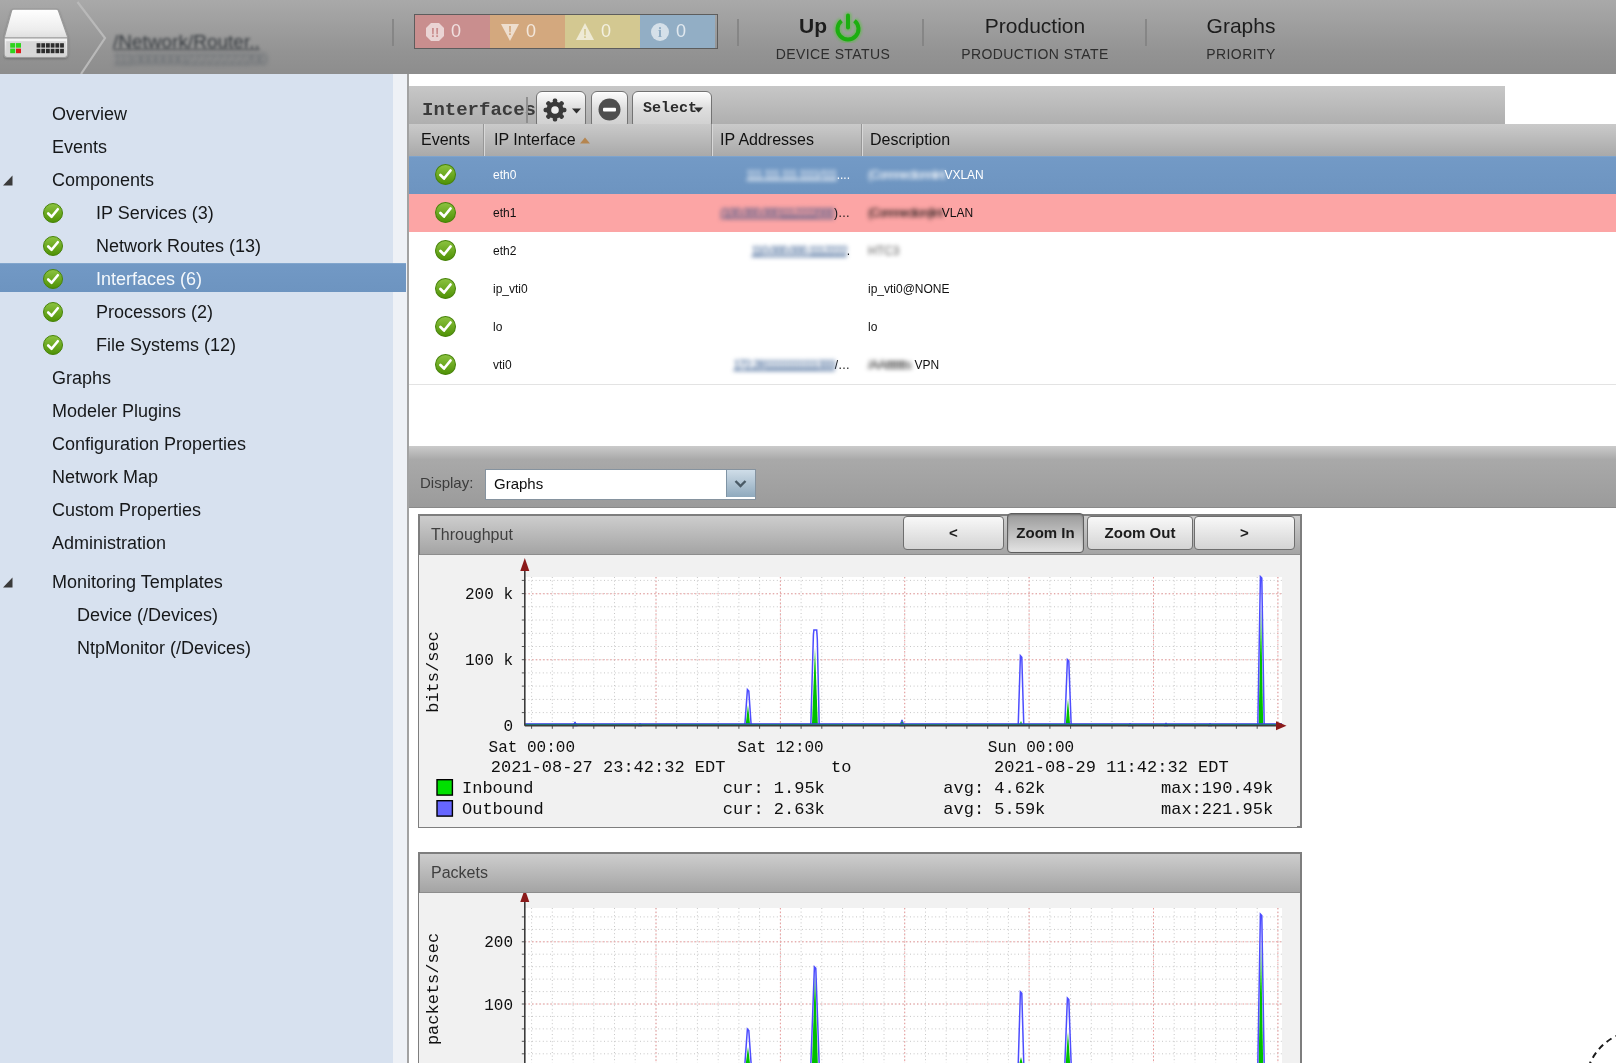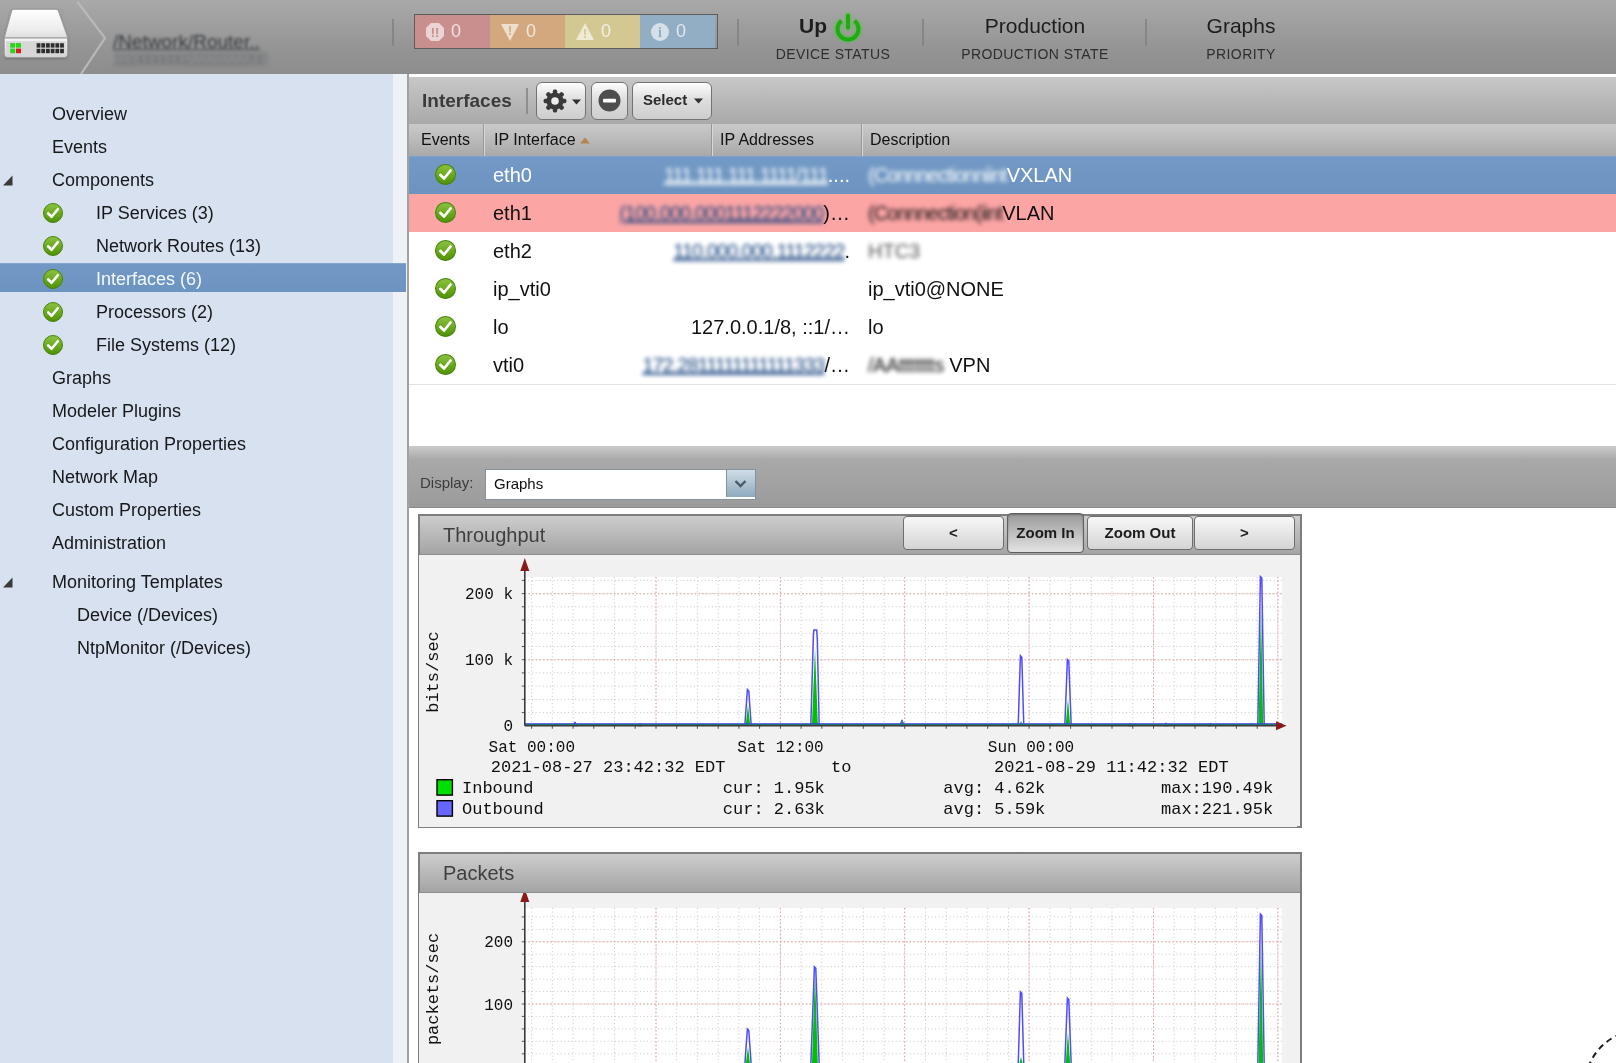--- a/index.html
+++ b/index.html
@@ -8,36 +8,36 @@
 .rbseg{top:0;height:33px;}
 .rbico{top:7px;}
 .rbnum{top:0;height:33px;line-height:33px;font-size:18px;color:rgba(255,255,255,.72);}
 .stmain{font-size:21px;color:#1d1d1d;top:14px;text-align:center;}
 .stsub{font-size:14px;color:#2e2e2e;top:46px;text-align:center;letter-spacing:.4px;}
 #side{left:0;top:74px;width:393px;height:989px;background:#d7e1ef;z-index:2;}
 .titem{position:absolute;font-size:18px;color:#16181a;white-space:nowrap;margin-left:31px;}
 #selband{left:0;top:189px;width:406px;height:29px;background:linear-gradient(#7299c5,#6d94c0);box-shadow:inset 0 1px 0 #82a6cd;}
 #split{left:393px;top:74px;width:14px;height:989px;background:#eef1f6;}
 #main{left:407px;top:74px;width:1209px;height:989px;background:#fff;border-left:2px solid #a2a2a2;}
-#tbar{left:409px;top:77px;width:1207px;height:49px;background:linear-gradient(#c7c7c7,#a8a8a8);border-bottom:1px solid #989898;box-shadow:0 2px 0 #e2e2e2;}
+#tbar{left:409px;top:86px;width:1096px;height:49px;background:linear-gradient(#c7c7c7,#a8a8a8);border-bottom:1px solid #989898;box-shadow:0 2px 0 #e2e2e2;font-family:Liberation Mono, monospace;}
 #thead{left:409px;top:124px;width:1207px;height:32px;background:linear-gradient(#cacaca,#a9a9a9);border-bottom:1px solid #8f8f8f;}
 .hcell{top:0;height:32px;line-height:32px;font-size:16px;color:#111;}
 .hsep{top:0;height:32px;width:1px;background:#979797;box-shadow:1px 0 0 #d8d8d8;}
 .row{left:409px;width:1207px;height:38px;}
-.rtext{font-size:20px;line-height:38px;height:38px;top:0;white-space:nowrap;}
+.rtext{font-size:12px;line-height:38px;height:38px;top:0;white-space:nowrap;}
 .blur{filter:blur(2px);}
 .blur1{filter:blur(1.5px);}
 .btn{position:absolute;border:1px solid #737373;border-radius:6px;background:linear-gradient(#fdfdfd,#dedede 45%,#cecece);box-shadow:inset 0 1px 0 #fff;}
 .gbtn{position:absolute;border:1px solid #6e6e6e;border-radius:4px;background:linear-gradient(#f8f8f8,#d4d4d4);
 font-size:15px;font-weight:bold;color:#1c1c1c;text-align:center;}
 .gbtn.on{background:linear-gradient(#9a9a9a,#e3e3e3);box-shadow:inset 0 1px 2px rgba(0,0,0,.3);border-color:#5e5e5e;}
 #dispbar{left:409px;top:446px;width:1207px;height:61px;background:linear-gradient(#cbcbcb,#a9a9a9 22%,#9b9b9b);border-bottom:1px solid #8a8a8a;}
 .gpanel{position:absolute;left:418px;width:880px;border:2px solid #7e7e7e;background:#f1f1f1;}
 .ghead{position:absolute;left:0;top:0;width:100%;height:38px;background:linear-gradient(#cdcdcd,#a4a4a4);border-bottom:1px solid #8d8d8d;}
-.gtitle{position:absolute;left:11px;top:0;height:38px;line-height:38px;font-size:20px;color:#3f3f3f;margin-left:12px;}
+.gtitle{position:absolute;left:11px;top:0;height:38px;line-height:38px;font-size:16px;color:#3f3f3f;}
 text{font-family:"Liberation Mono",monospace;fill:#0f0f0f;}
 </style></head><body>
 
 <div id="hdr" class="abs">
 <svg class="abs" style="left:3px;top:8px" width="70" height="56" viewBox="0 0 70 56">
 <defs>
 <linearGradient id="lidg" x1="0" y1="0" x2="0" y2="1">
           <stop offset="0" stop-color="#ffffff"></stop>
           <stop offset="0.7" stop-color="#ededed"></stop>
           <stop offset="1" stop-color="#dedede"></stop>
@@ -319,21 +319,20 @@
 <defs>
         <linearGradient id="gr26_8" x1="0" y1="0" x2="0" y2="1">
           <stop offset="0" stop-color="#8cc341"></stop>
           <stop offset="1" stop-color="#4e9104"></stop>
         </linearGradient>
       </defs>
 <circle cx="10" cy="10" r="9.5" fill="url(#gr26_8)" stroke="#47830a" stroke-width="1"></circle>
 <path d="M5.2 10.5 L8.6 13.8 L14.8 6.2" fill="none" stroke="#fff" stroke-width="2.6" stroke-linecap="round" stroke-linejoin="round"></path>
     </svg>
     <div class="rtext abs" style="left:84px;color:#101010;">lo</div>
-    <div class="rtext abs" style="left:241px;width:200px;text-align:right;color:#111;">127.0.0.1/8, ::1/…</div>
     <div class="rtext abs" style="left:459px;color:#111;">lo</div>
   </div>
 <div class="row abs" style="top:346px;background:#ffffff;border-bottom:1px solid #e3e3e3;">
     <svg class="abs" style="left:26px;top:8px" width="21" height="21" viewBox="0 0 20 20">
 <defs>
         <linearGradient id="gr26_8" x1="0" y1="0" x2="0" y2="1">
           <stop offset="0" stop-color="#8cc341"></stop>
           <stop offset="1" stop-color="#4e9104"></stop>
         </linearGradient>
       </defs>

